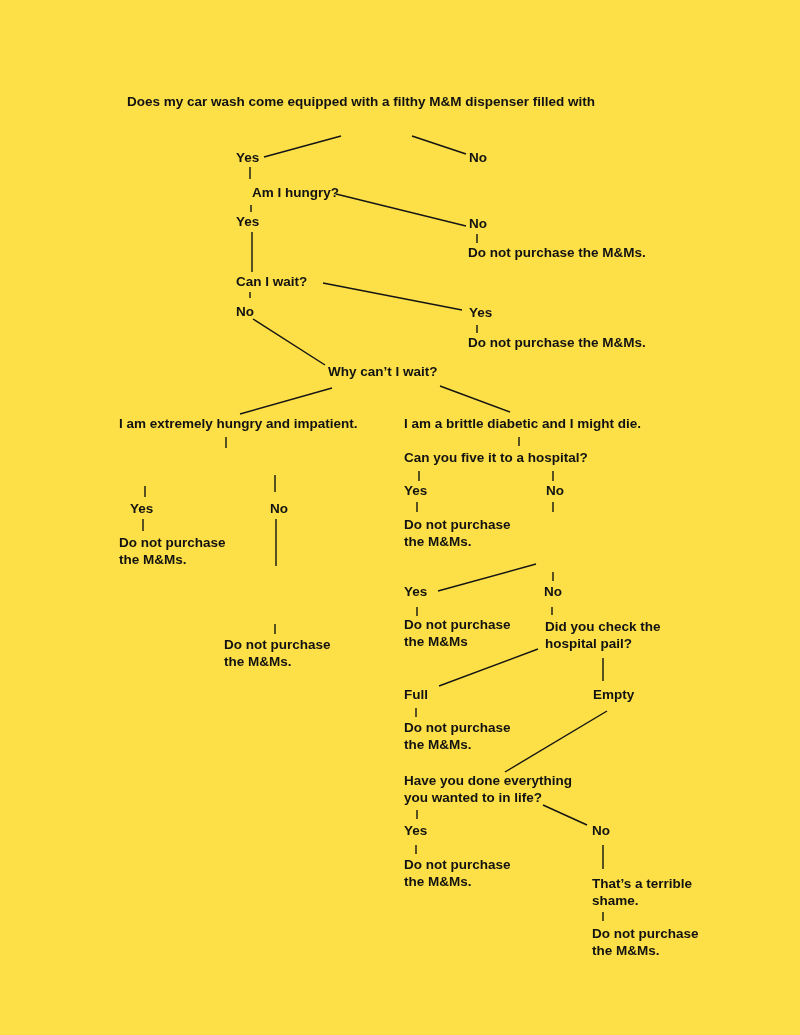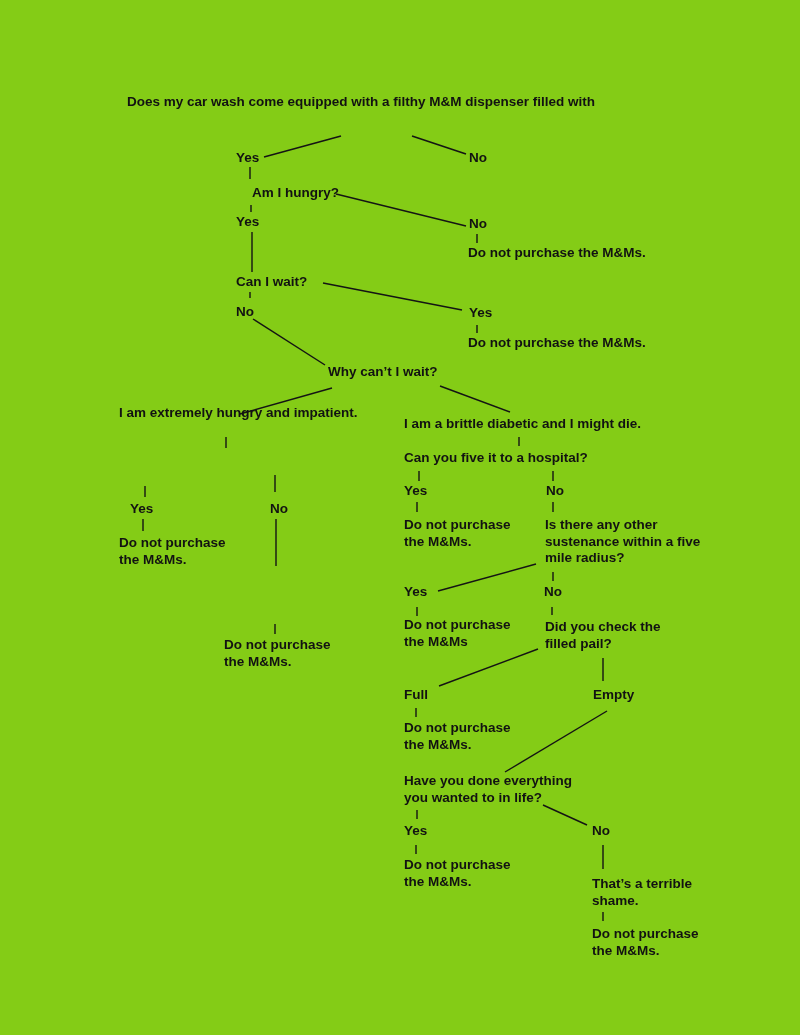--- a/index.html
+++ b/index.html
@@ -4,21 +4,21 @@
 <style>
   html, body {
     margin: 0;
     padding: 0;
     background: #ffffff;
   }
   #stage {
     position: relative;
     width: 800px;
     height: 1035px;
-    background: #84cc16;
+    background: #fde047;
     overflow: hidden;
     font-family: "Liberation Sans", sans-serif;
   }
   #edges {
     position: absolute;
     left: 0;
     top: 0;
     width: 800px;
     height: 1035px;
   }
@@ -93,45 +93,42 @@
   <div class="node" style="left:469px; top:216px;">No</div>
   <div class="node nowrap" style="left:468px; top:245px;">Do not purchase the M&amp;Ms.</div>
 
   <div class="node" style="left:236px; top:274px;">Can I wait?</div>
   <div class="node" style="left:236px; top:304px;">No</div>
   <div class="node" style="left:469px; top:305px;">Yes</div>
   <div class="node nowrap" style="left:468px; top:335px;">Do not purchase the M&amp;Ms.</div>
 
   <div class="node" style="left:328px; top:364px;">Why can’t I wait?</div>
 
-  <div class="node nowrap" style="left:119px; top:405px;">I am extremely hungry and impatient.</div>
+  <div class="node nowrap" style="left:119px; top:416px;">I am extremely hungry and impatient.</div>
   <div class="node nowrap" style="left:404px; top:416px;">I am a brittle diabetic and I might die.</div>
 
   <div class="node" style="left:130px; top:501px;">Yes</div>
   <div class="node" style="left:270px; top:501px;">No</div>
   <div class="node" style="left:119px; top:535px;">Do not purchase
 the M&amp;Ms.</div>
   <div class="node" style="left:224px; top:637px;">Do not purchase
 the M&amp;Ms.</div>
 
   <div class="node nowrap" style="left:404px; top:450px;">Can you five it to a hospital?</div>
   <div class="node" style="left:404px; top:483px;">Yes</div>
   <div class="node" style="left:546px; top:483px;">No</div>
   <div class="node" style="left:404px; top:517px;">Do not purchase
 the M&amp;Ms.</div>
-  <div class="node" style="left:545px; top:517px;">Is there any other
-sustenance within a five
-mile radius?</div>
 
   <div class="node" style="left:404px; top:584px;">Yes</div>
   <div class="node" style="left:544px; top:584px;">No</div>
   <div class="node" style="left:404px; top:617px;">Do not purchase
 the M&amp;Ms</div>
   <div class="node" style="left:545px; top:619px;">Did you check the
-filled pail?</div>
+hospital pail?</div>
 
   <div class="node" style="left:404px; top:687px;">Full</div>
   <div class="node" style="left:593px; top:687px;">Empty</div>
   <div class="node" style="left:404px; top:720px;">Do not purchase
 the M&amp;Ms.</div>
 
   <div class="node" style="left:404px; top:773px;">Have you done everything
 you wanted to in life?</div>
   <div class="node" style="left:404px; top:823px;">Yes</div>
   <div class="node" style="left:592px; top:823px;">No</div>

